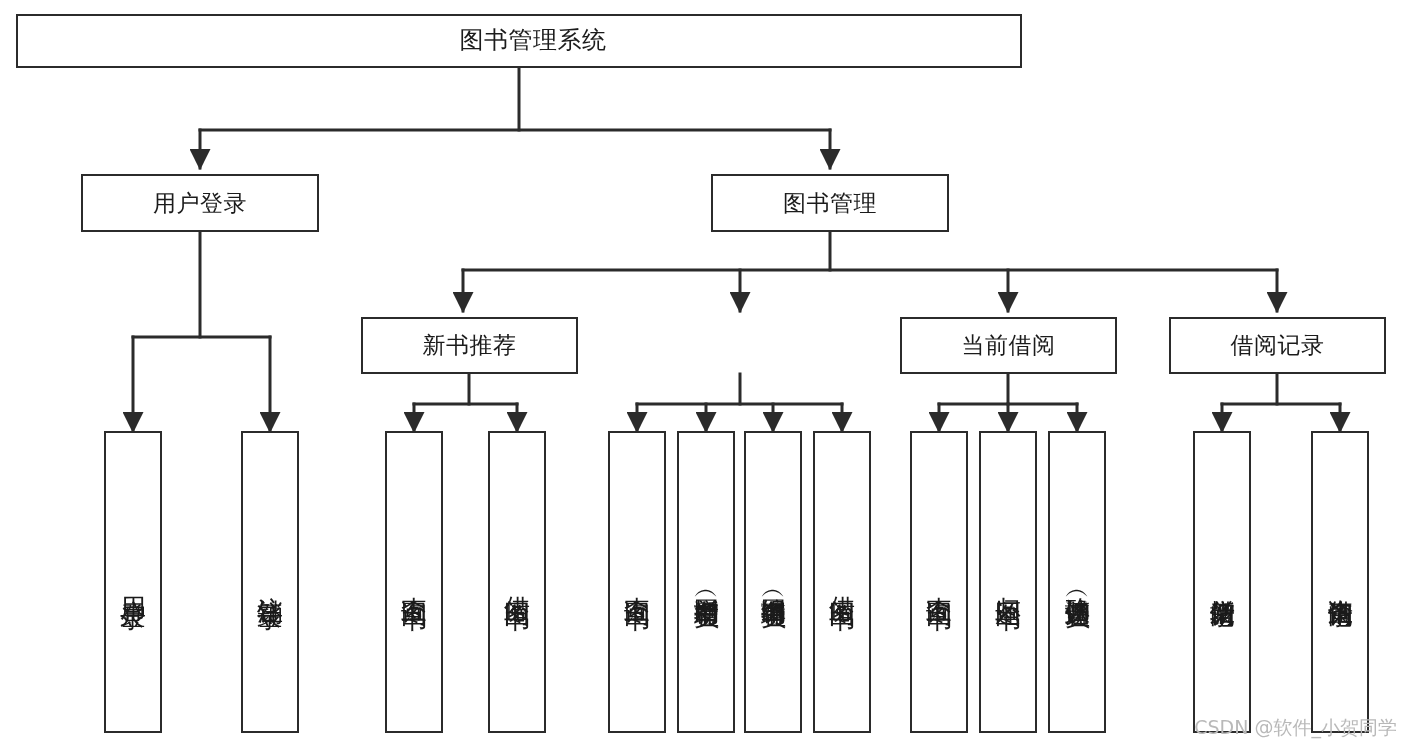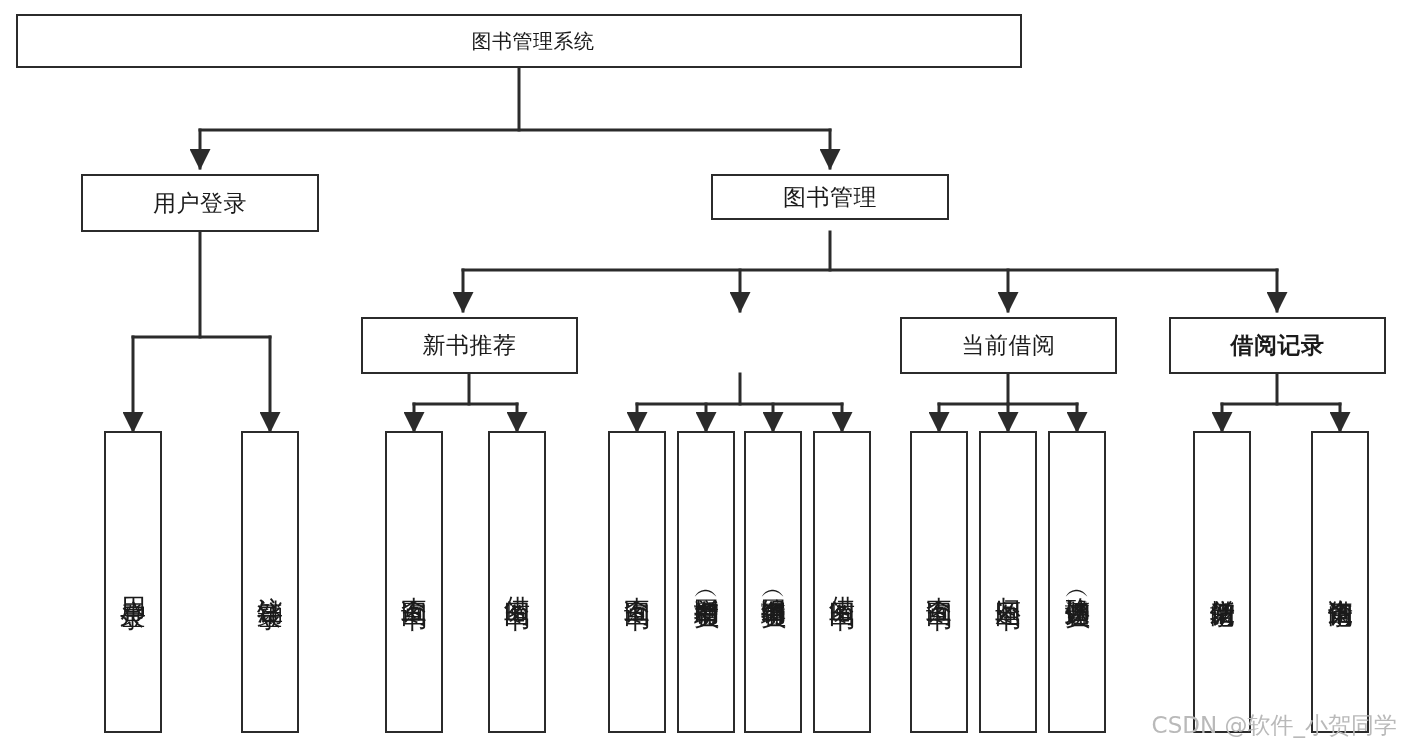--- a/index.html
+++ b/index.html
@@ -41,21 +41,21 @@
     display: block;
     line-height: 1.05;
   }
   
   .node.horiz .node-label {
     font-size: 23px;
     letter-spacing: 0.5px;
     white-space: nowrap;
   }
   .node.root .node-label {
-    font-size: 20px;
+    font-size: 24px;
     margin-left: 28px;
   }
   
   .node.vert {
     align-items: center;
     justify-content: center;
     padding: 4px 0;
   }
   .node.vert .node-label {
     writing-mode: vertical-rl;
@@ -66,21 +66,21 @@
     max-height: 100%;
   }
   .node.vert.narrow .node-label {
     font-size: 25px;
     letter-spacing: 1px;
   }
   #watermark {
     position: absolute;
     right: 8px;
     bottom: 6px;
-    font-size: 23px;
+    font-size: 19px;
     color: #b9b9b9;
     white-space: nowrap;
     user-select: none;
   }
 </style>
 </head>
 <body>
 
 <div id="diagram-root">
 
@@ -135,34 +135,34 @@
   </svg>
 
   <div class="node horiz root" style="left:16px; top:14px; width:1006px; height:54px;">
     <span class="node-label">图书管理系统</span>
   </div>
 
   <div class="node horiz" style="left:81px; top:174px; width:238px; height:58px;">
     <span class="node-label">用户登录</span>
   </div>
 
-  <div class="node horiz" style="left:711px; top:174px; width:238px; height:46px;">
+  <div class="node horiz" style="left:711px; top:174px; width:238px; height:58px;">
     <span class="node-label">图书管理</span>
   </div>
 
   <div class="node horiz" style="left:361px; top:317px; width:217px; height:57px;text-align:center;">
     <span class="node-label">新书推荐</span>
   </div>
 
 
   <div class="node horiz" style="left:900px; top:317px; width:217px; height:57px;justify-content:center;">
     <span class="node-label">当前借阅</span>
   </div>
 
-  <div class="node horiz" style="left:1169px; top:317px; width:217px; height:57px;font-weight:bold;">
+  <div class="node horiz" style="left:1169px; top:317px; width:217px; height:57px;">
     <span class="node-label">借阅记录</span>
   </div>
 
   <div class="node vert" style="left:104px; top:431px; width:58px; height:302px;">
     <span class="node-label">用户登录</span>
   </div>
   <div class="node vert" style="left:241px; top:431px; width:58px; height:302px;">
     <span class="node-label">注销登录</span>
   </div>
 

